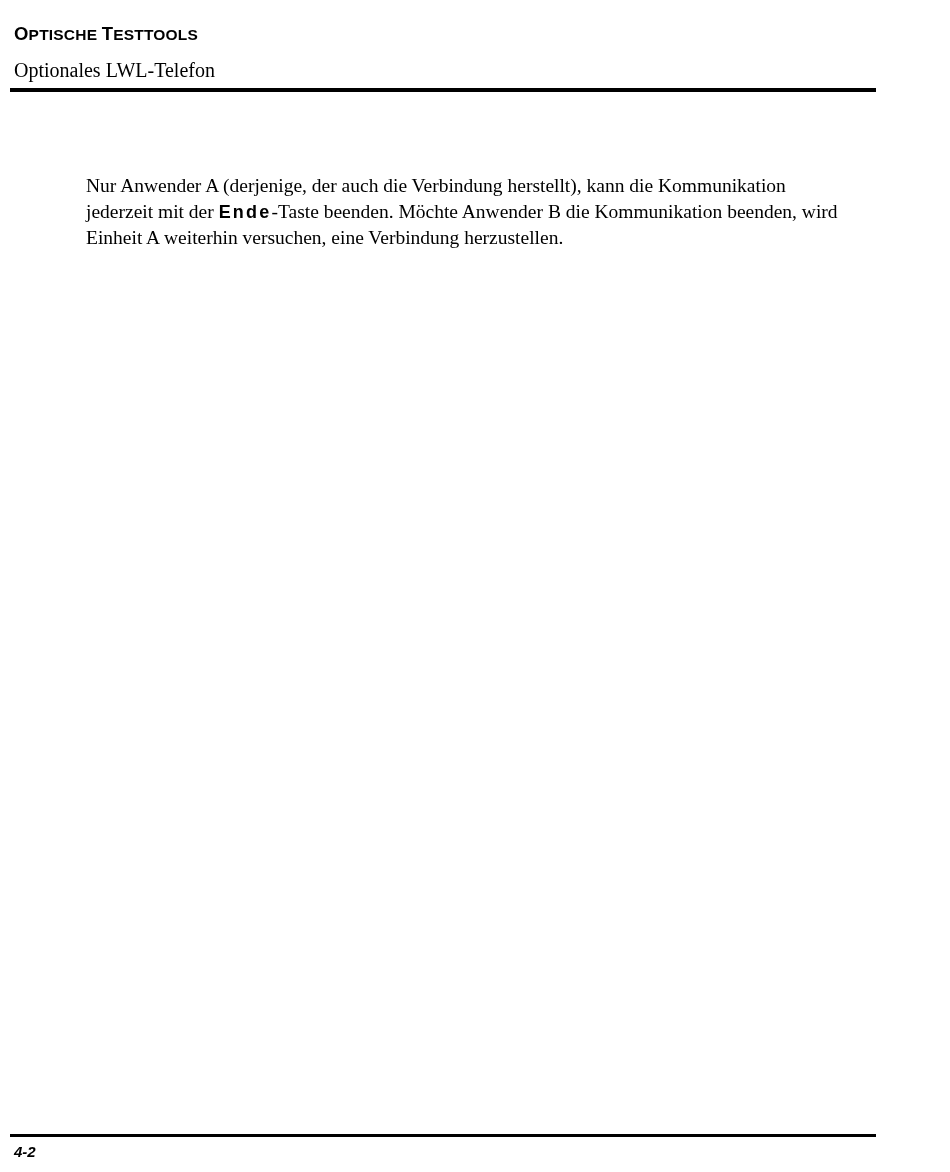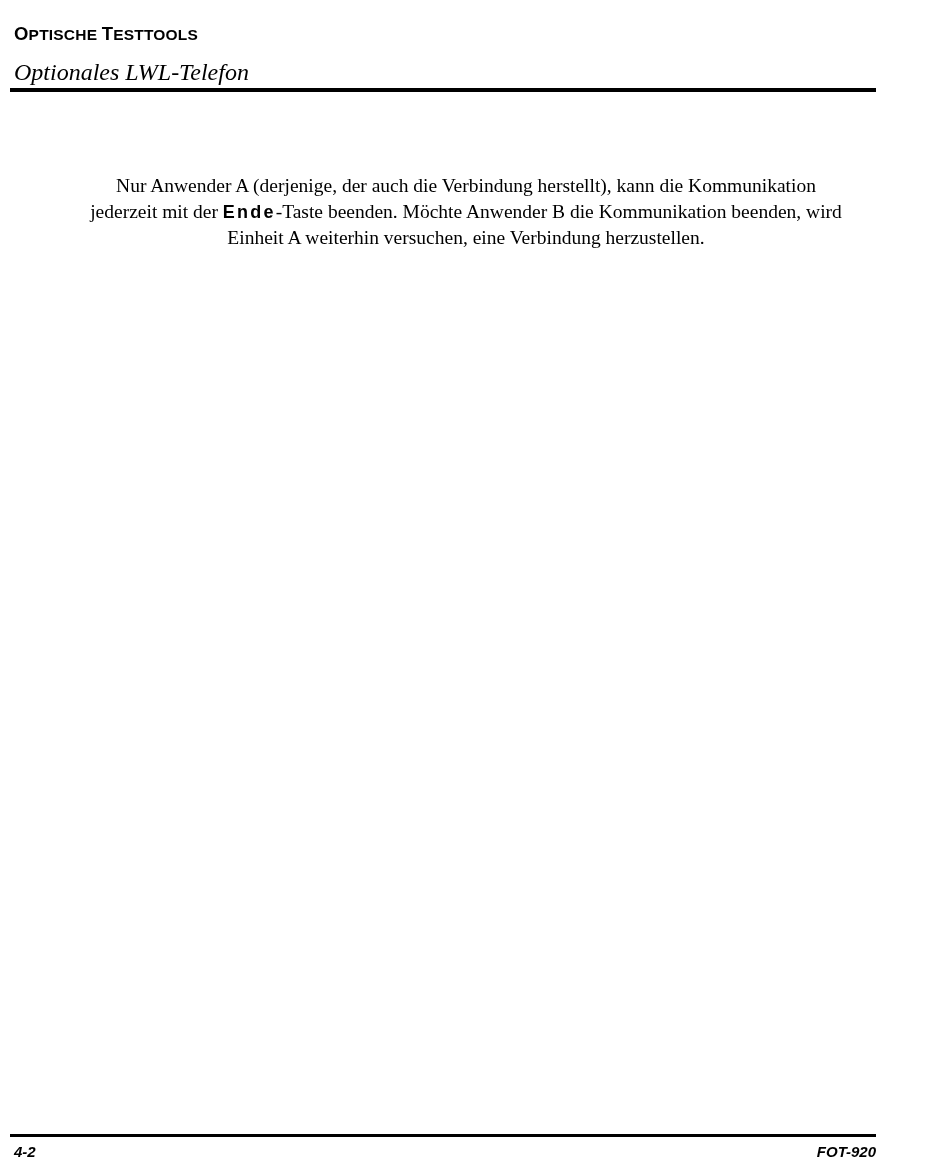--- a/index.html
+++ b/index.html
@@ -42,22 +42,21 @@
   }
   
   .header-title .cap {
     font-size: 18.5px;
   }
   .header-sub {
     position: absolute;
     top: 44px;
     left: 14px;
     font-family: "Liberation Serif", serif;
-    font-style: italic;
-    font-size: 24px;
+    font-size: 20px;
     white-space: nowrap;
   }
   .header-rule {
     position: absolute;
     top: 73px;
     left: 10px;
     width: 866px;
     height: 4px;
     background: #000000;
   }
@@ -78,21 +77,21 @@
   }
 
   .body-paragraph {
     position: absolute;
     top: 158px;
     left: 86px;
     width: 760px;
     font-family: "Liberation Serif", serif;
     font-size: 19.5px;
     line-height: 25.5px;
-    text-align: center;
+    text-align: left;
   }
   .key-bold {
     font-family: "Liberation Sans", sans-serif;
     font-weight: bold;
     font-size: 18px;
     letter-spacing: 2.2px;
   }
 
   
   .footer-rule {
@@ -133,15 +132,14 @@
     <div class="header-title"><span class="cap">O</span><span>PTISCHE </span><span class="cap">T</span><span>ESTTOOLS</span></div>
     <div class="header-sub">Optionales LWL-Telefon</div>
     <div class="header-rule"></div>
   </div>
 
 
   <div class="body-paragraph"><span>Nur Anwender A (derjenige, der auch die Verbindung herstellt), kann die Kommunikation jederzeit mit der </span><span class="key-bold">Ende</span><span>-Taste beenden. Möchte Anwender B die Kommunikation beenden, wird Einheit A weiterhin versuchen, eine Verbindung herzustellen.</span></div>
 
   <div class="footer-rule"></div>
   <div class="footer-left">4-2</div>
-  <div class="footer-right">FOT-920</div>
 
 </div>
 
 </body></html>

